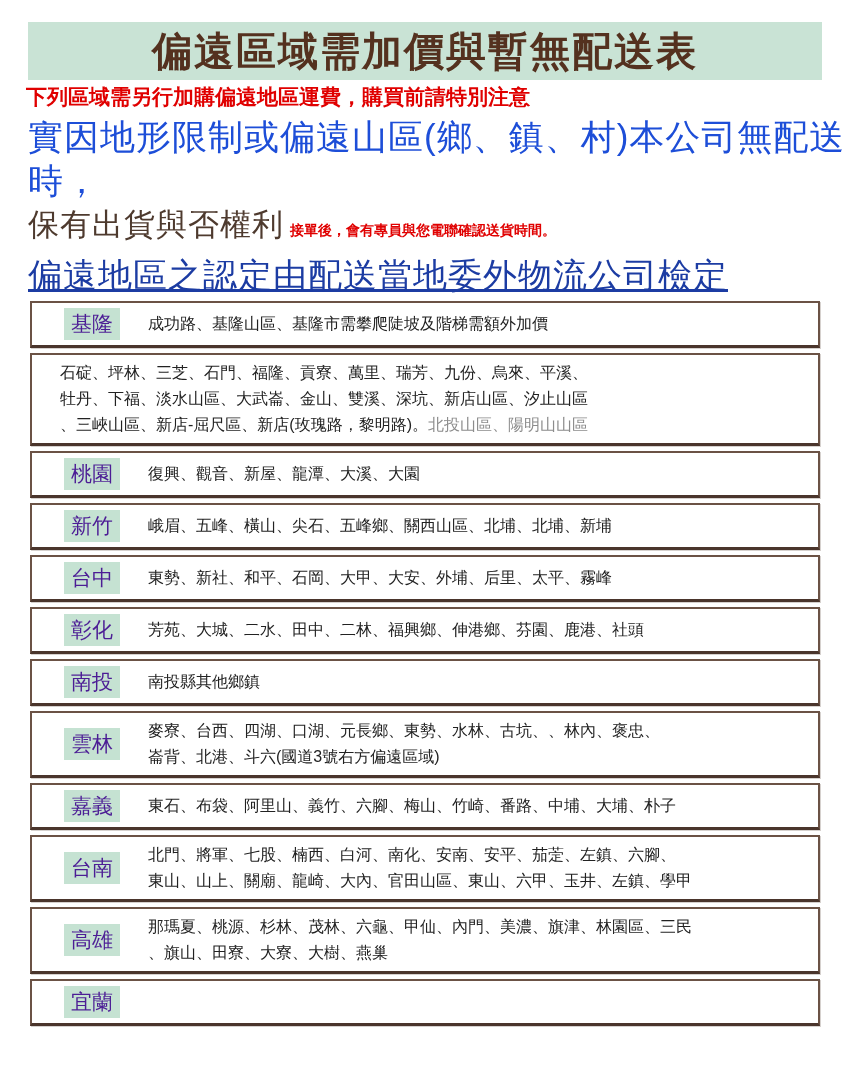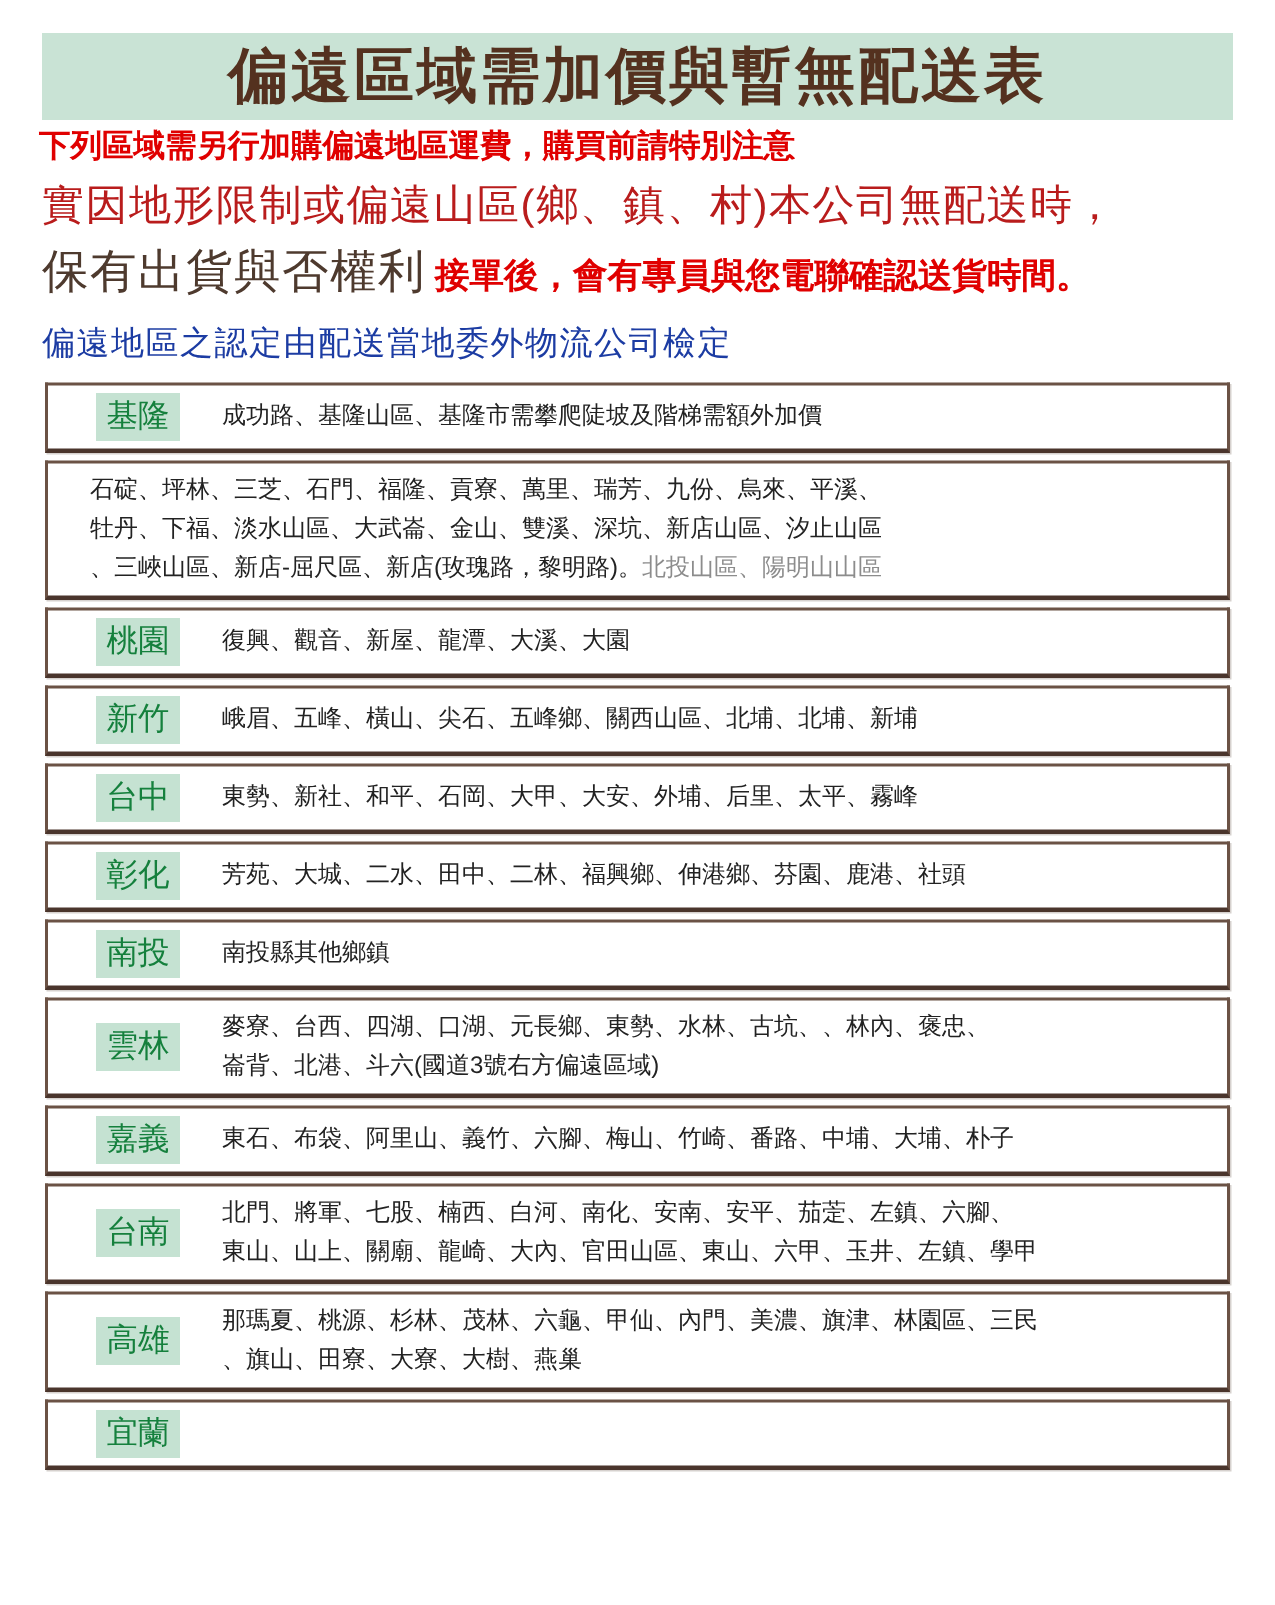--- a/index.html
+++ b/index.html
@@ -10,47 +10,47 @@
   .title-bar {
     margin:8px 28px 0 28px; height:58px; line-height:58px;
     background:#c9e3d5; color:#54311f; text-align:center;
     font-size:40px; font-weight:bold; letter-spacing:2px;
   }
   .warning {
     margin:3px 0 0 26px; color:#e00000; font-weight:bold;
     font-family:"Liberation Serif", serif; font-size:21px; line-height:28px;
   }
   .notice1 {
-    margin:4px 0 0 28px; color:#b91c1c; font-size:28px; line-height:44px;
+    margin:4px 0 0 28px; color:#1d4ed8; font-size:35px; line-height:44px;
     letter-spacing:1px;
   }
   .notice2 {
     margin:0 0 0 28px; color:#4e3a2e; font-size:31px; line-height:44px;
     letter-spacing:1px;
   }
   .notice2 .red-inline {
     color:#e00000; font-weight:bold; font-family:Liberation Mono, monospace;
-    font-size:23px; letter-spacing:0; margin-left:6px;
+    font-size:14px; letter-spacing:0; margin-left:6px;
   }
   .blue-line {
-    margin:2px 0 6px 28px; color:#1c3ca3; font-size:22px; line-height:40px;
-    letter-spacing:1px;
+    margin:2px 0 6px 28px; color:#1c3ca3; font-size:34px; line-height:40px;
+    text-decoration:underline; letter-spacing:1px;
   }
   .table { margin:0 30px; display:flex; flex-direction:column; gap:5px; }
   .row {
     border:2px solid #6b5245; border-bottom:3px solid #4a352c;
     background:#ffffff; display:flex; align-items:center;
     padding:5px 8px 5px 16px; box-shadow:1px 1px 0 rgba(90,70,60,0.25);
   }
   .labels {
     flex:none; width:88px; display:flex; flex-direction:column;
     gap:10px; align-items:center;
   }
   .label {
-    background:#c5e2d2; color:#15803d; font-size:21px; line-height:24px;
+    background:#c5e2d2; color:#4c1d95; font-size:21px; line-height:24px;
     padding:4px 7px; white-space:nowrap; text-align:right;
   }
   .content { margin-left:12px; color:#222222; font-size:16px; line-height:26px; }
   .content .line { white-space:normal; }
   .muted { color:#8c8c8c; }
 </style>
 </head>
 <body>
 
 <div class="page">

